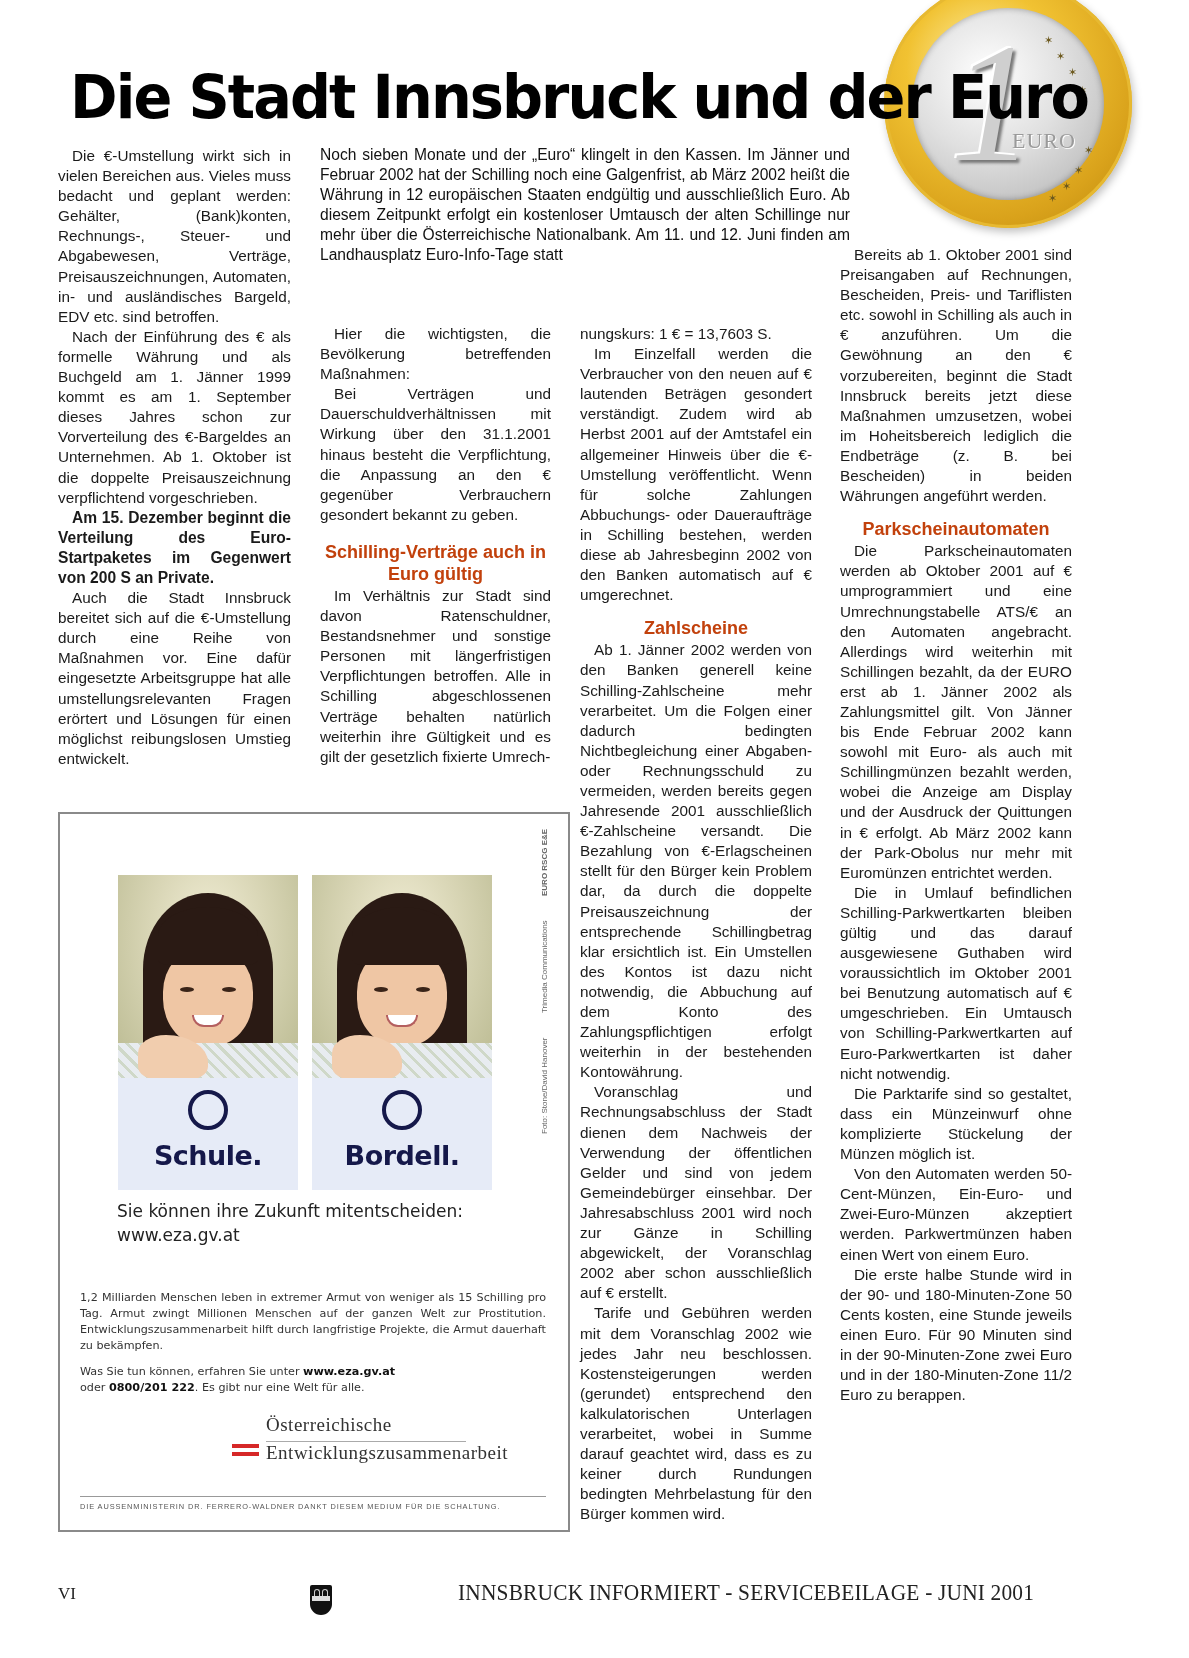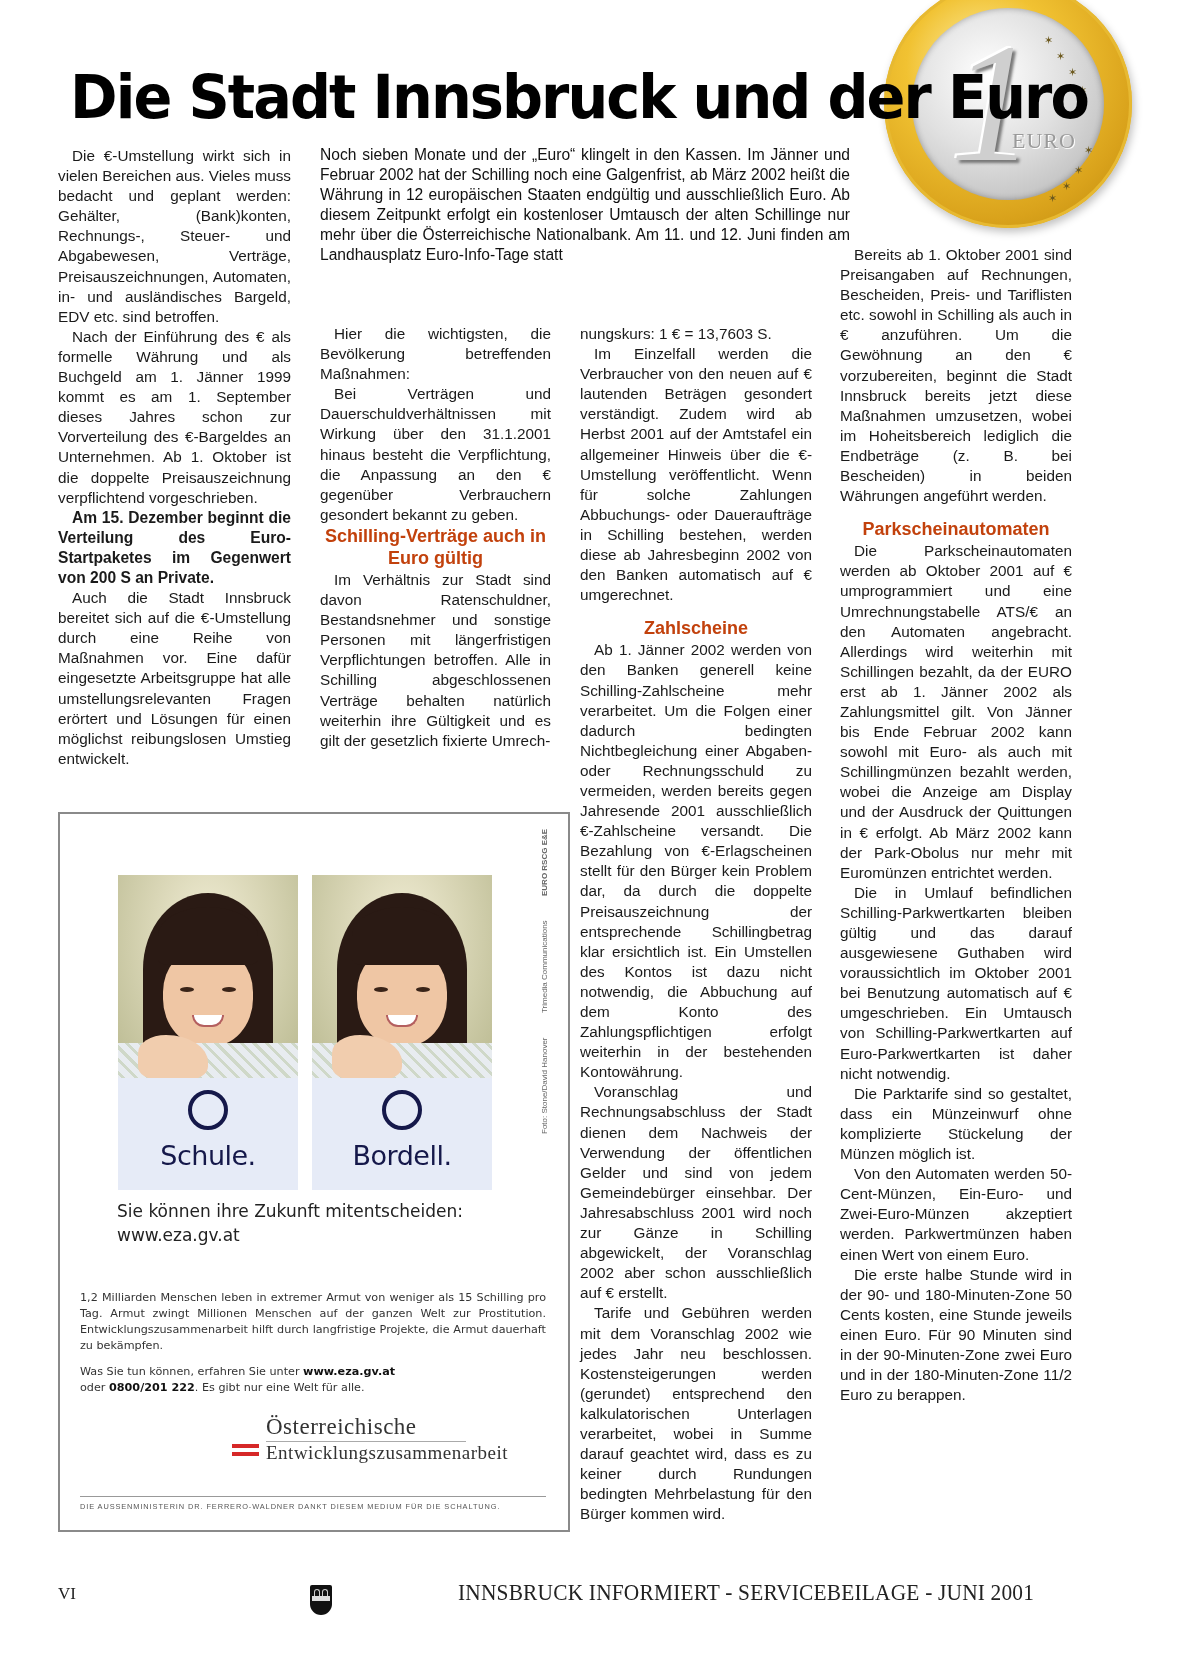--- a/index.html
+++ b/index.html
@@ -75,39 +75,39 @@
   .ad-photo .hand {
     position: absolute; left: 20px; top: 160px; width: 70px; height: 45px; background: #f1cdae; border-radius: 40% 60% 30% 30%;
   }
   .ad-vote {
     position: absolute; top: 264px; width: 180px; height: 112px; background: #e6ebf7; text-align: center;
   }
   .ad-vote .circle {
     width: 40px; height: 40px; margin: 12px auto 0 auto; border: 4px solid #15184a; border-radius: 50%;
   }
   .ad-vote .vote-label {
-    font-family: "DejaVu Sans", sans-serif; font-weight: normal; font-size: 27px; color: #15184a; margin-top: 10px; letter-spacing: -0.5px;
+    font-family: "DejaVu Sans", sans-serif; font-weight: bold; font-size: 27px; color: #15184a; margin-top: 10px; letter-spacing: -0.5px;
   }
   .ad-slogan {
     position: absolute; left: 57px; top: 385px; font-family: "DejaVu Sans", sans-serif; font-size: 17px; line-height: 24px; color: #222;
   }
   .ad-credit {
     position: absolute; left: 480px; top: 30px; width: 20px; height: 290px; writing-mode: vertical-rl;
     transform: rotate(180deg); font-size: 8px; color: #666; white-space: nowrap; text-align: left;
   }
   .ad-credit span { margin-bottom: 22px; }
   .ad-body {
     position: absolute; left: 20px; top: 476px; width: 466px; font-family: "DejaVu Sans", sans-serif; font-size: 11.2px;
     line-height: 16px; color: #333; text-align: justify;
   }
   .ad-body p + p { margin-top: 10px; }
   .ad-body b { color: #111; }
   .ad-logo { position: absolute; left: 172px; top: 600px; width: 300px; height: 60px; }
   .ad-logo .l1 {
-    position: absolute; left: 34px; top: 0; font-family: "Liberation Serif", serif; font-size: 23px; color: #333; letter-spacing: 0.5px;
+    position: absolute; left: 34px; top: 0; font-family: "Liberation Serif", serif; font-size: 19px; color: #333; letter-spacing: 0.5px;
   }
   .ad-logo .rule { position: absolute; left: 34px; top: 27px; width: 200px; height: 1px; background: #aaa; }
   .ad-logo .flag1 { position: absolute; left: 0; top: 30px; width: 27px; height: 4px; background: #d62828; }
   .ad-logo .flag2 { position: absolute; left: 0; top: 38px; width: 27px; height: 4px; background: #d62828; }
   .ad-logo .l2 {
     position: absolute; left: 34px; top: 28px; font-family: "Liberation Serif", serif; font-size: 19px; color: #333; letter-spacing: 0.5px;
   }
   .ad-rule { position: absolute; left: 20px; top: 682px; width: 466px; height: 1px; background: #999; }
   .ad-footer {
     position: absolute; left: 20px; top: 688px; width: 466px; font-size: 7.4px; letter-spacing: 0.9px; color: #555; white-space: nowrap;
@@ -151,21 +151,21 @@
 <div class="col" style="left:58px; top:146px; width:233px;">
   <p>Die €-Umstellung wirkt sich in vielen Bereichen aus. Vieles muss bedacht und geplant werden: Gehälter, (Bank)konten, Rechnungs-, Steuer- und Abgabewesen, Verträge, Preisauszeichnungen, Automaten, in- und ausländisches Bargeld, EDV etc. sind betroffen.</p>
   <p>Nach der Einführung des € als formelle Währung und als Buchgeld am 1. Jänner 1999 kommt es am 1. September dieses Jahres schon zur Vorverteilung des €-Bargeldes an Unternehmen. Ab 1. Oktober ist die doppelte Preisauszeichnung verpflichtend vorgeschrieben.</p>
   <p class="bold">Am 15. Dezember beginnt die Verteilung des Euro-Startpaketes im Gegenwert von 200 S an Private.</p>
   <p>Auch die Stadt Innsbruck bereitet sich auf die €-Umstellung durch eine Reihe von Maßnahmen vor. Eine dafür eingesetzte Arbeitsgruppe hat alle umstellungsrelevanten Fragen erörtert und Lösungen für einen möglichst reibungslosen Umstieg entwickelt.</p>
 </div>
 
 <div class="col" style="left:320px; top:324px; width:231px;">
   <p>Hier die wichtigsten, die Bevölkerung betreffenden Maßnahmen:</p>
   <p>Bei Verträgen und Dauerschuldverhältnissen mit Wirkung über den 31.1.2001 hinaus besteht die Verpflichtung, die Anpassung an den € gegenüber Verbrauchern gesondert bekannt zu geben.</p>
-  <h3 style="margin-top:0;text-align:center;">Schilling-Verträge auch in Euro gültig</h3>
+  <h3 style="margin-top:16px;text-align:center;">Schilling-Verträge auch in Euro gültig</h3>
   <p>Im Verhältnis zur Stadt sind davon Ratenschuldner, Bestandsnehmer und sonstige Personen mit längerfristigen Verpflichtungen betroffen. Alle in Schilling abgeschlossenen Verträge behalten natürlich weiterhin ihre Gültigkeit und es gilt der gesetzlich fixierte Umrech-</p>
 </div>
 
 <div class="col" style="left:580px; top:324px; width:232px;">
   <p class="noindent">nungskurs: 1 € = 13,7603 S.</p>
   <p>Im Einzelfall werden die Verbraucher von den neuen auf € lautenden Beträgen gesondert verständigt. Zudem wird ab Herbst 2001 auf der Amtstafel ein allgemeiner Hinweis über die €-Umstellung veröffentlicht. Wenn für solche Zahlungen Abbuchungs- oder Daueraufträge in Schilling bestehen, werden diese ab Jahresbeginn 2002 von den Banken automatisch auf € umgerechnet.</p>
   <h3>Zahlscheine</h3>
   <p>Ab 1. Jänner 2002 werden von den Banken generell keine Schilling-Zahlscheine mehr verarbeitet. Um die Folgen einer dadurch bedingten Nichtbegleichung einer Abgaben- oder Rechnungsschuld zu vermeiden, werden bereits gegen Jahresende 2001 ausschließlich €-Zahlscheine versandt. Die Bezahlung von €-Erlagscheinen stellt für den Bürger kein Problem dar, da durch die doppelte Preisauszeichnung der entsprechende Schillingbetrag klar ersichtlich ist. Ein Umstellen des Kontos ist dazu nicht notwendig, die Abbuchung auf dem Konto des Zahlungspflichtigen erfolgt weiterhin in der bestehenden Kontowährung.</p>
   <p>Voranschlag und Rechnungsabschluss der Stadt dienen dem Nachweis der Verwendung der öffentlichen Gelder und sind von jedem Gemeindebürger einsehbar. Der Jahresabschluss 2001 wird noch zur Gänze in Schilling abgewickelt, der Voranschlag 2002 aber schon ausschließlich auf € erstellt.</p>
   <p>Tarife und Gebühren werden mit dem Voranschlag 2002 wie jedes Jahr neu beschlossen. Kostensteigerungen werden (gerundet) entsprechend den kalkulatorischen Unterlagen verarbeitet, wobei in Summe darauf geachtet wird, dass es zu keiner durch Rundungen bedingten Mehrbelastung für den Bürger kommen wird.</p>

